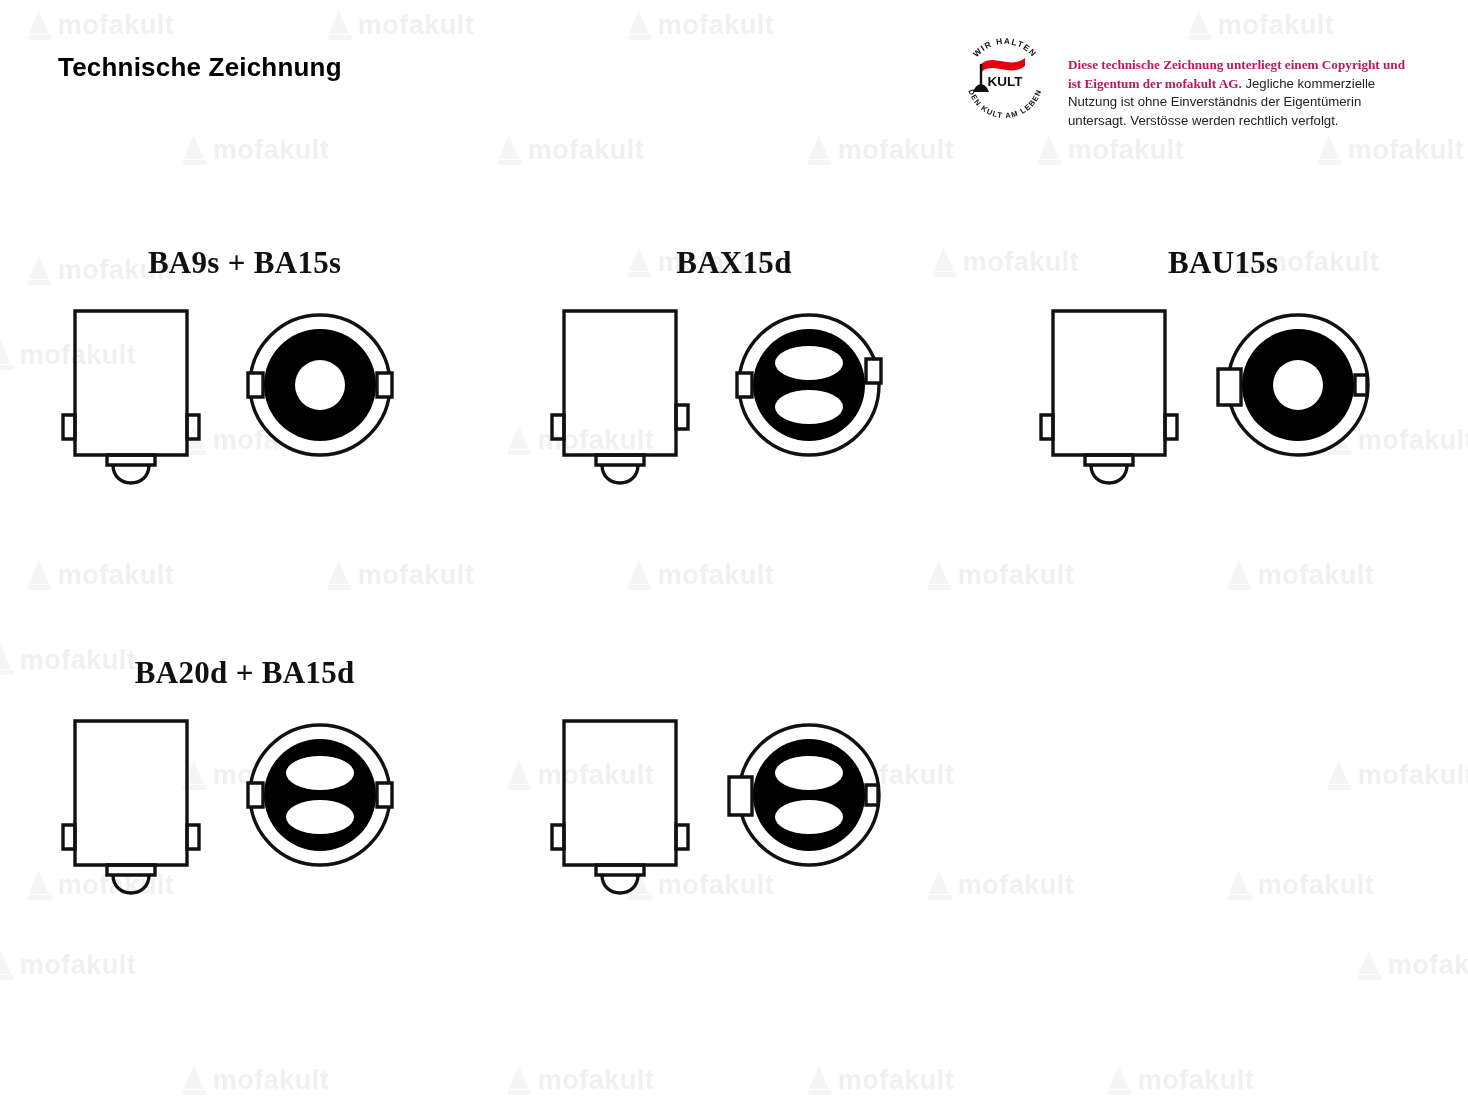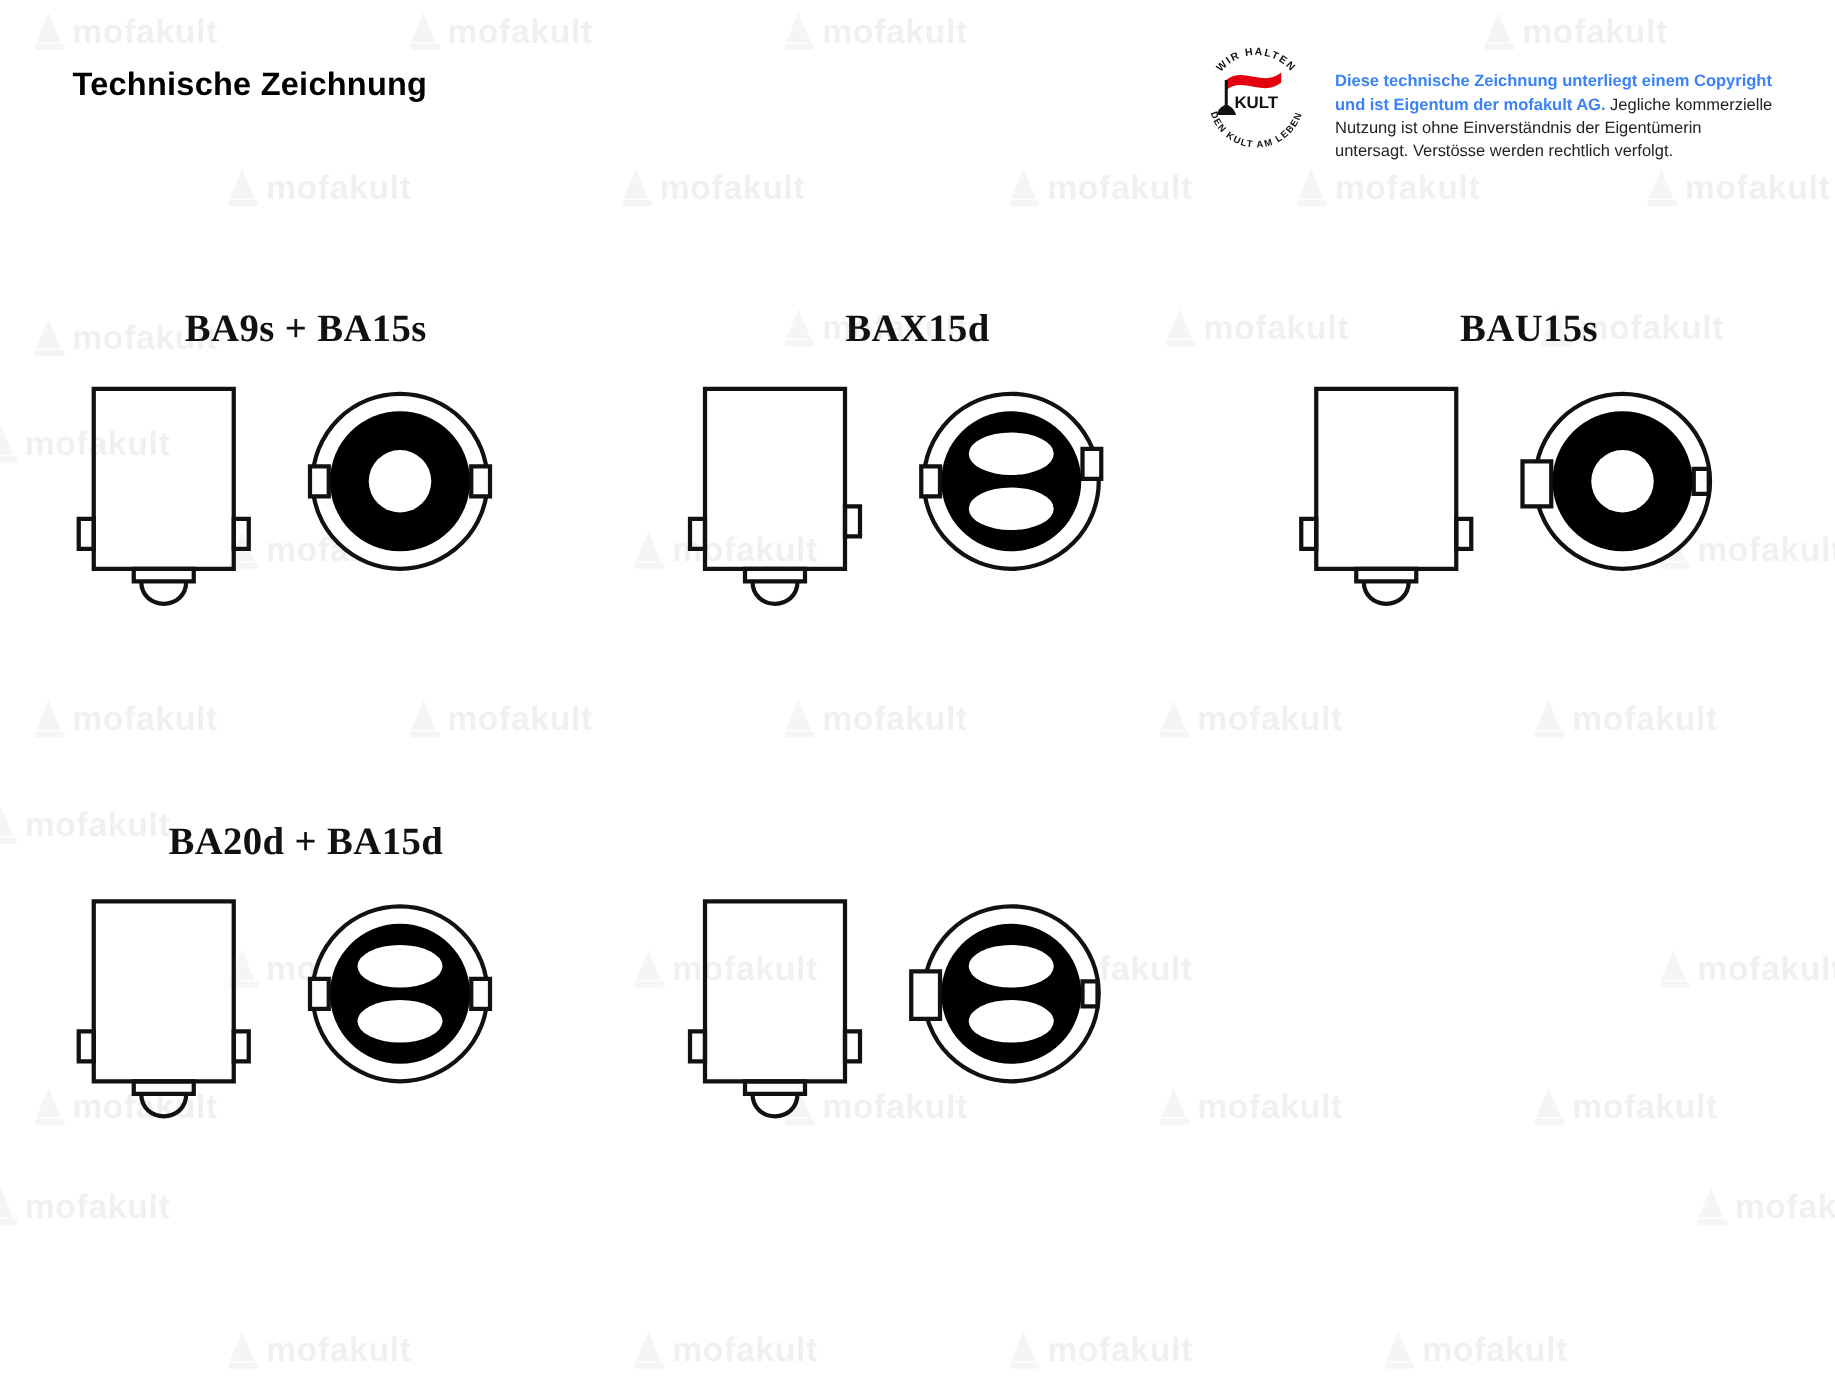--- a/index.html
+++ b/index.html
@@ -95,21 +95,21 @@
   #logo svg { display: block; }
   #copyright {
     position: absolute;
     left: 1068px;
     top: 56px;
     width: 350px;
     font-size: 13.2px;
     line-height: 1.42;
     color: #222;
   }
-  #copyright .cw-strong { font-weight: 700; color: #3b82f6; }
+  #copyright .cw-strong { font-weight: 700; color: #be185d; font-family: Liberation Serif, serif; }
 
   
   #grid {
     position: absolute;
     left: 0;
     top: 205px;
     width: 1468px;
     z-index: 2;
   }
   .fig-row {

